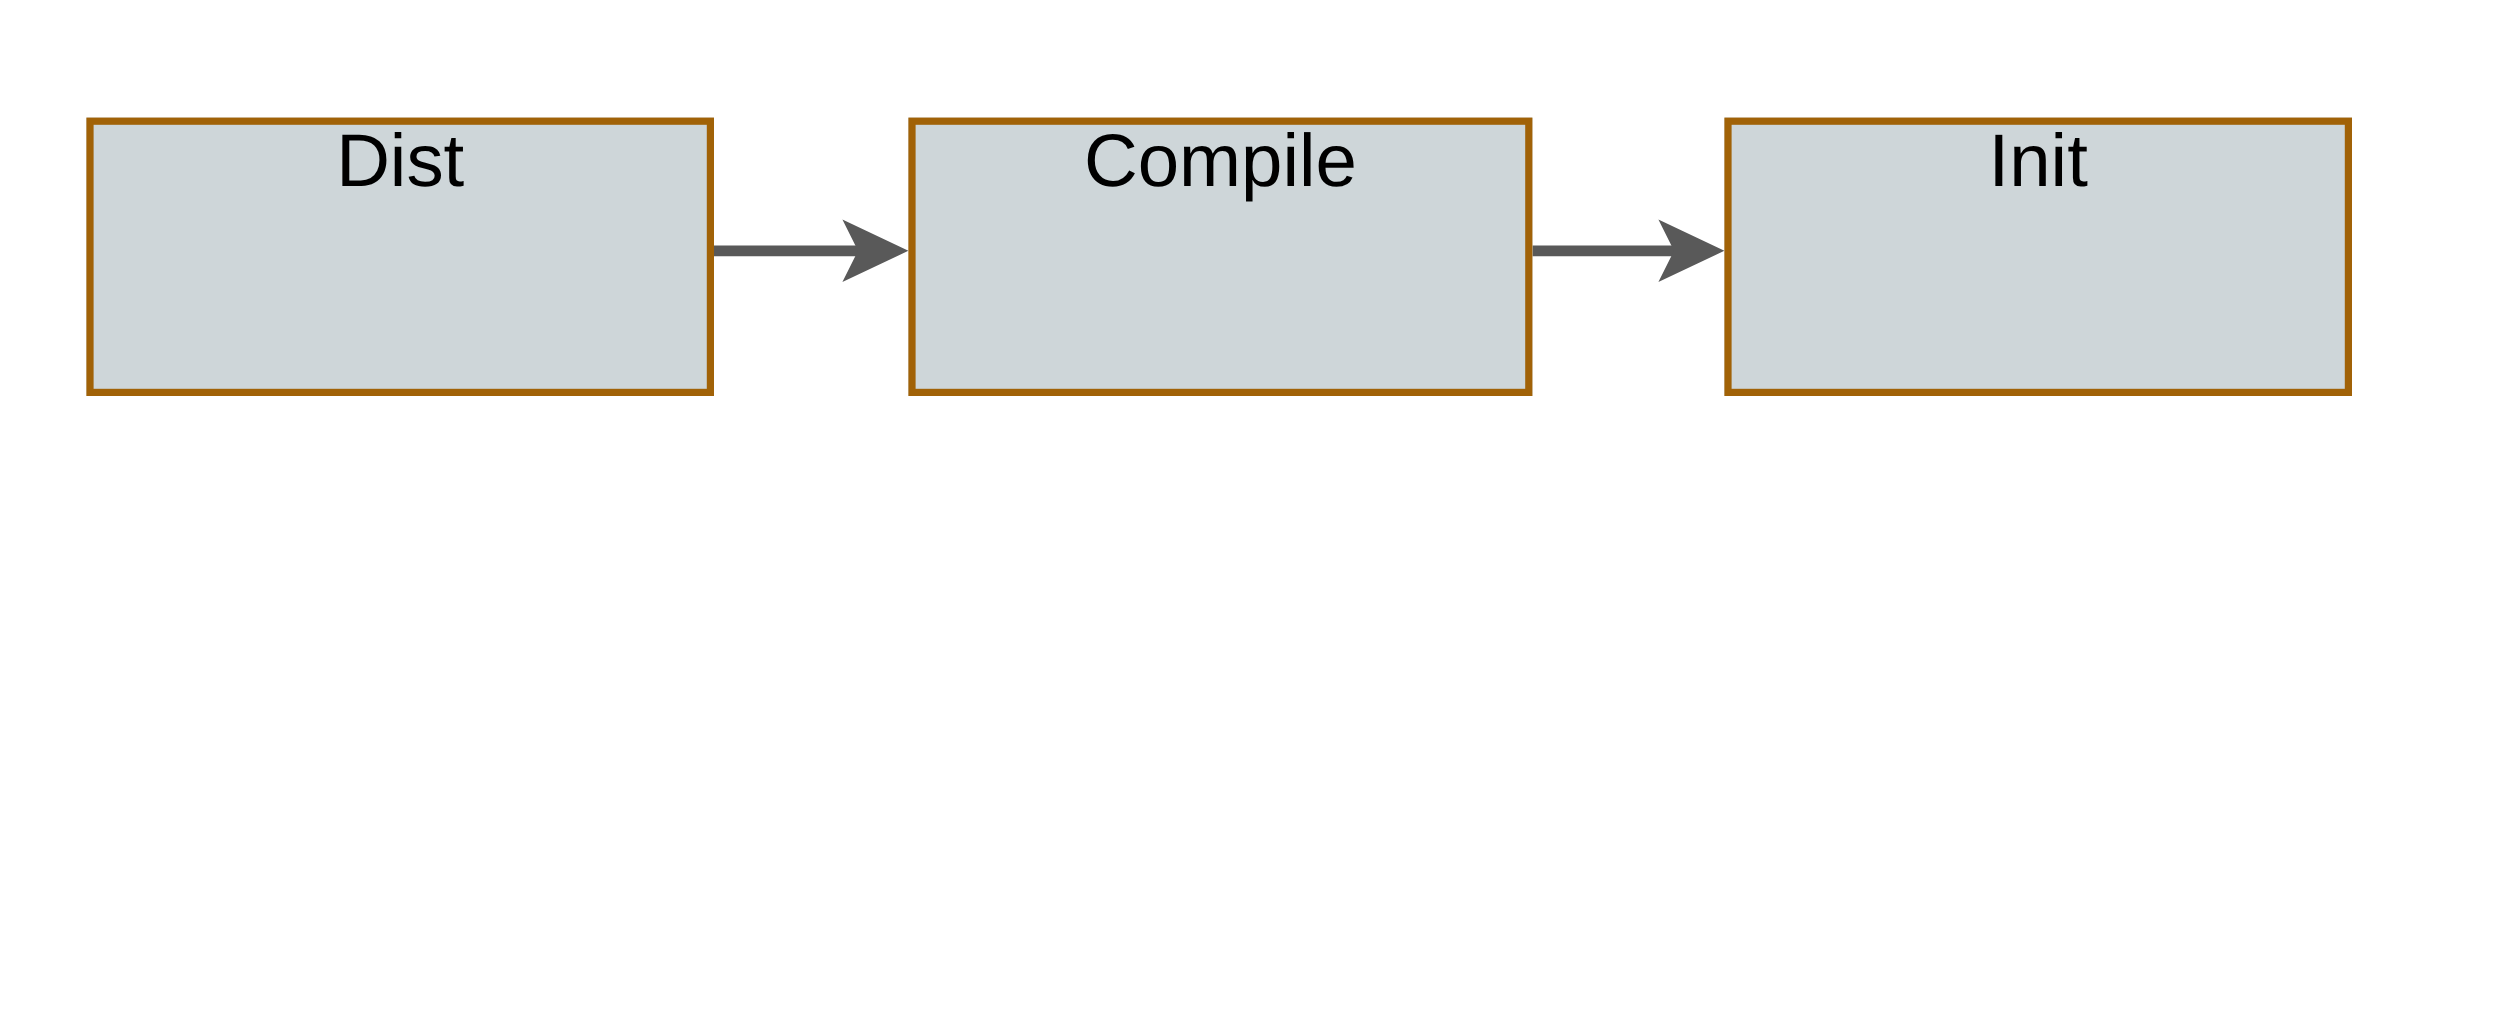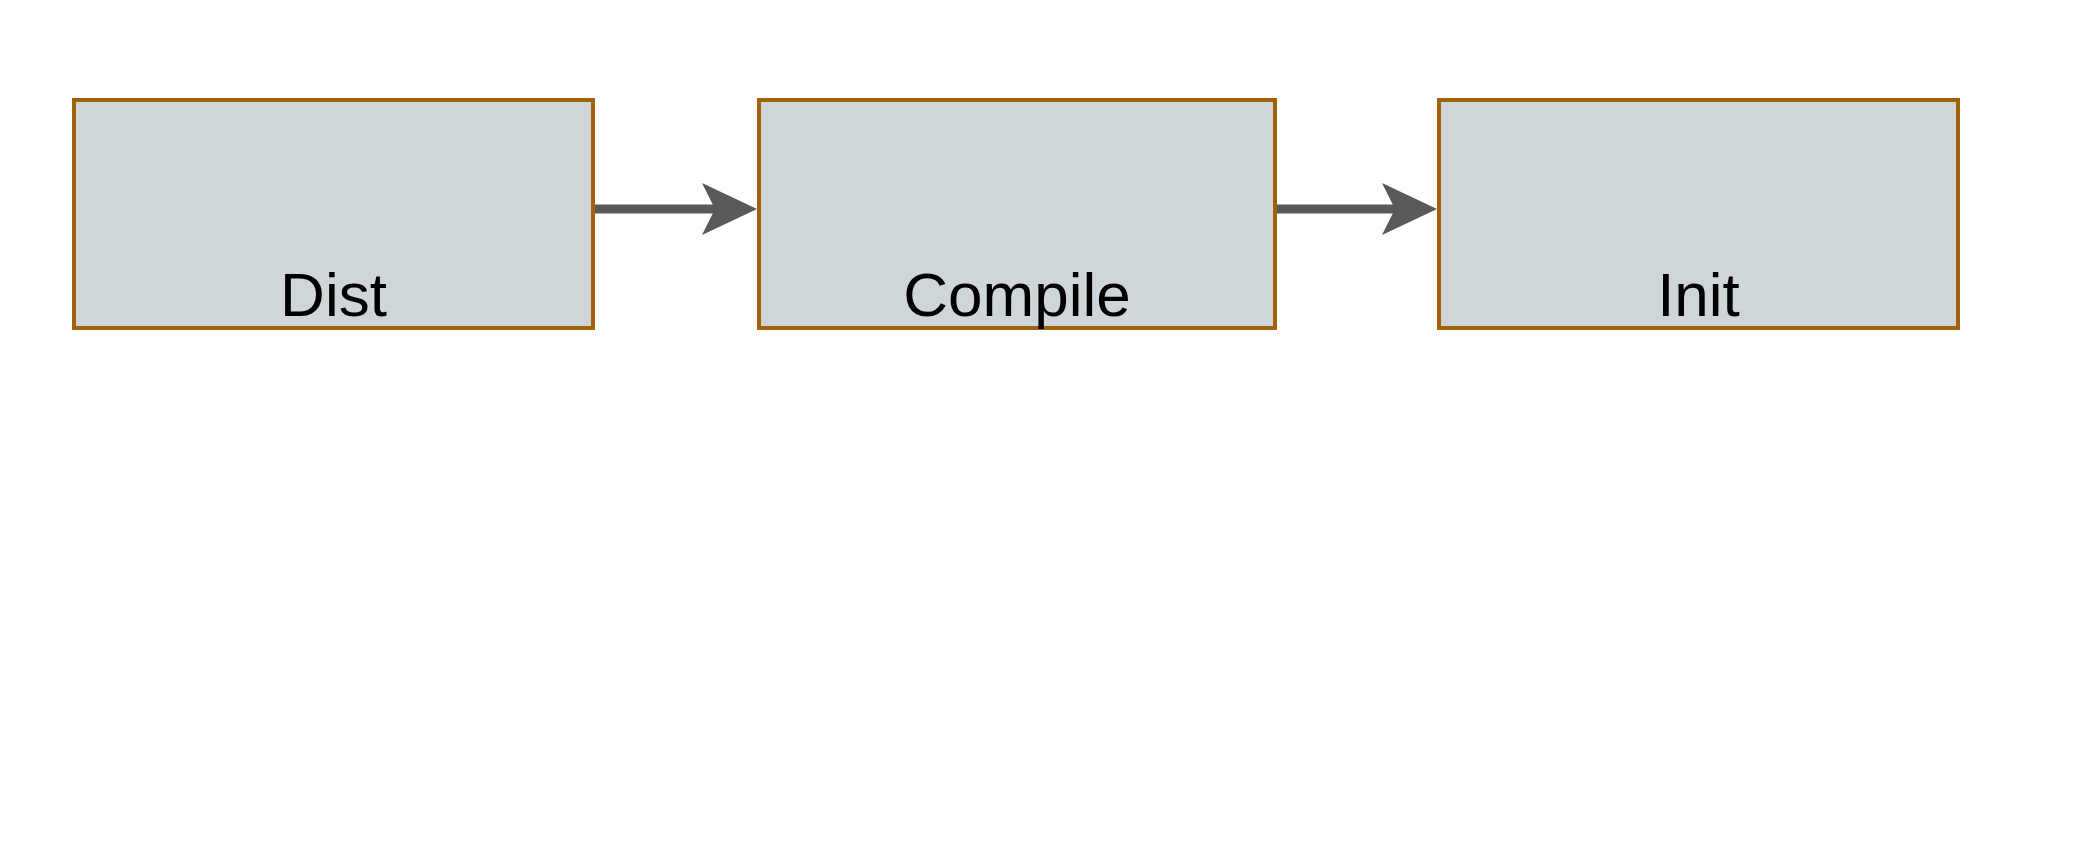--- a/index.html
+++ b/index.html
@@ -22,23 +22,23 @@
     position: absolute;
     left: 0;
     top: 0;
     width: 2078px;
     height: 848px;
   }
   .node-box {
     position: absolute;
     box-sizing: border-box;
     background: #ced6d9;
-    border: 4px solid #a16207;
+    border: 6px solid #a16207;
     display: flex;
-    align-items: flex-end;
+    align-items: flex-start;
     justify-content: center;
   }
   .node-label {
     font-family: "Liberation Sans", sans-serif;
     font-size: 62px;
     font-weight: 400;
     color: #000000;
     line-height: 1;
     letter-spacing: 0px;
     white-space: nowrap;

